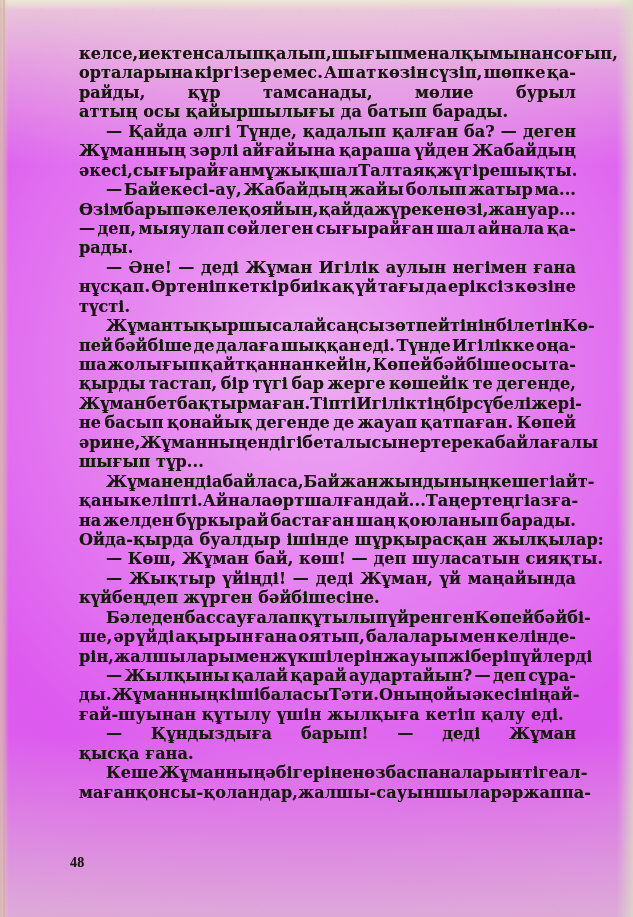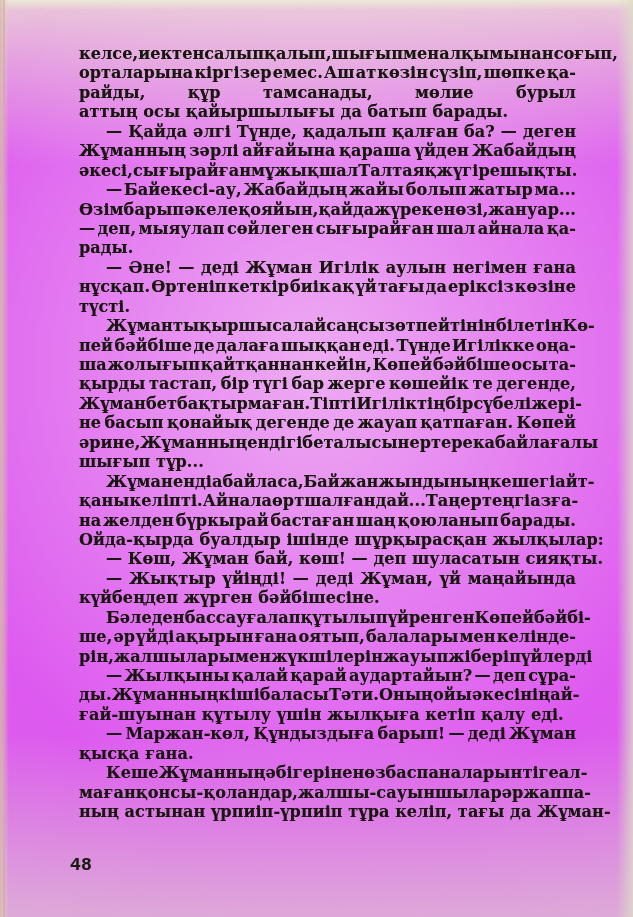--- a/index.html
+++ b/index.html
@@ -104,24 +104,24 @@
 
   .line.ind {
     padding-left: 27px;
   }
 
   .pageno {
     position: absolute;
     left: 70px;
     top: 855px;
     color: #1b1b12;
-    font-size: 18px;
+    font-size: 14px;
     font-weight: 700;
     letter-spacing: 0.3px;
-    font-family: Liberation Mono, monospace;
+    font-family: Liberation Serif, serif;
   }
 
   
   .textblock, .pageno {
     text-shadow: 0 0 0.55px rgba(23,23,15,0.45);
   }
 </style>
 </head>
 <body>
 
@@ -405,21 +405,20 @@
         <span>баласы</span>
         <span>Тәти.</span>
         <span>Оның</span>
         <span>ойы</span>
         <span>әкесінің</span>
         <span>ай-</span>
       </div>
       <div class="line">ғай-шуынан құтылу үшін жылқыға кетіп қалу еді.</div>
       <div class="line ind j">
         <span>—</span>
-        <span>Маржан-көл,</span>
         <span>Құндыздыға</span>
         <span>барып!</span>
         <span>—</span>
         <span>деді</span>
         <span>Жұман</span>
       </div>
       <div class="line">қысқа ғана.</div>
       <div class="line ind j">
         <span>Кеше</span>
         <span>Жұманның</span>
@@ -429,18 +428,17 @@
         <span>тіге</span>
         <span>ал-</span>
       </div>
       <div class="line j">
         <span>маған</span>
         <span>қонсы-қоландар,</span>
         <span>жалшы-сауыншылар</span>
         <span>әр</span>
         <span>жаппа-</span>
       </div>
-      <div class="line">ның астынан үрпиіп-үрпиіп тұра келіп, тағы да Жұман-</div>
     </div>
 
   <div class="pageno">48</div>
 
 </div>
 
 </body></html>

